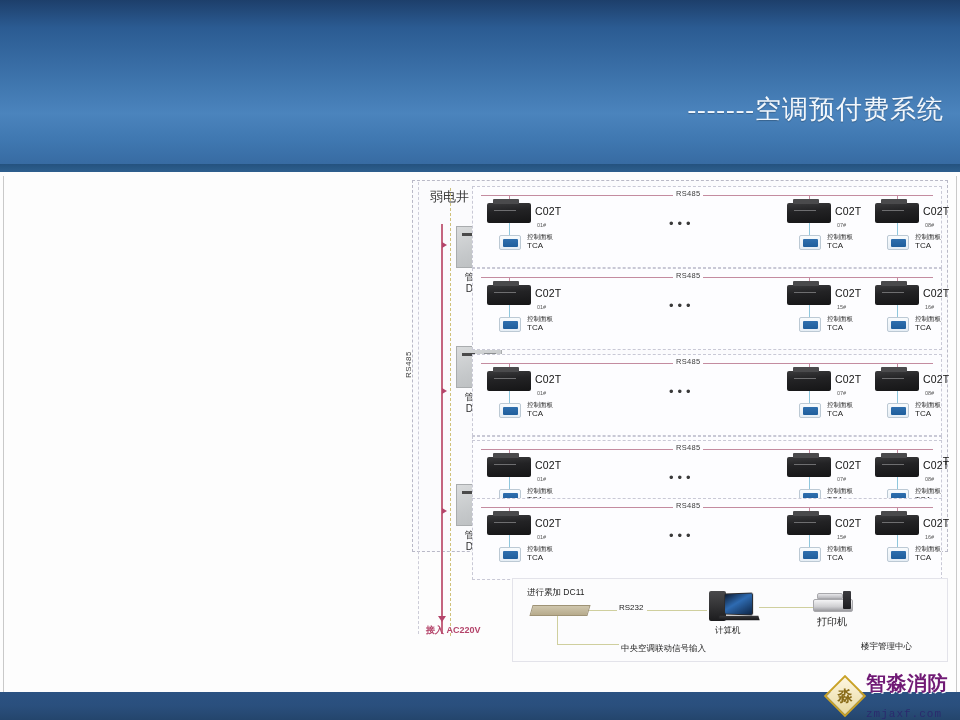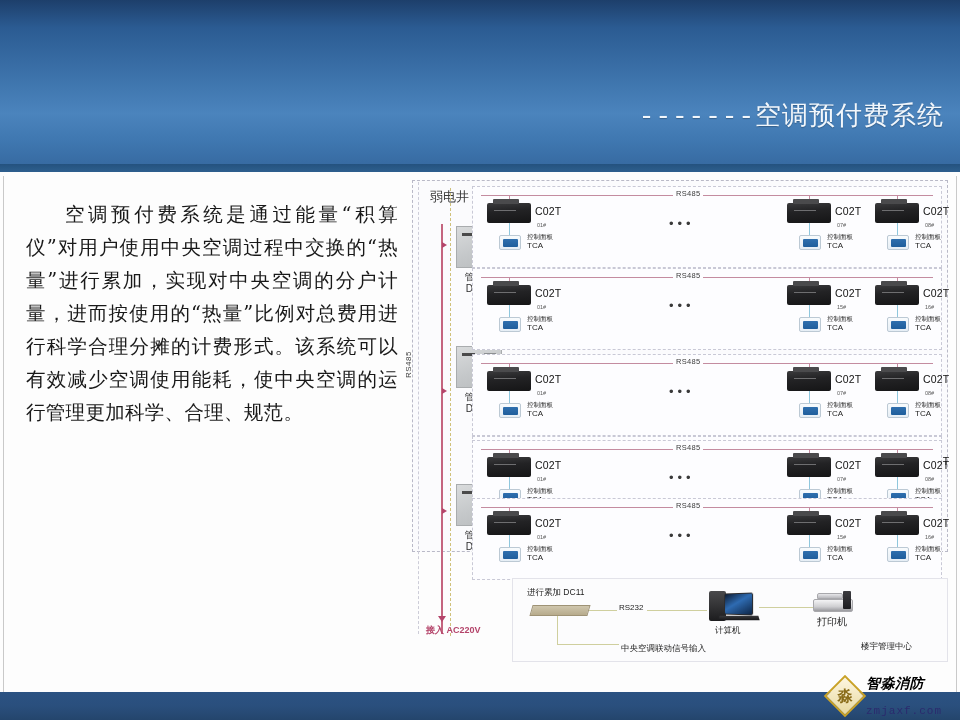--- a/index.html
+++ b/index.html
@@ -35,25 +35,25 @@
     left: 14px; top: 47px;
     color: #f2f7fc;
     font-size: 28px;
     letter-spacing: 1px;
     font-family: "DejaVu Sans", "Liberation Sans", sans-serif;
     text-shadow: 0 1px 1px rgba(0,0,0,.25);
     white-space: nowrap;
   }
   .hdr-sub {
     position: absolute;
-    right: 16px; top: 98px;
+    right: 16px; top: 92px;
     color: #f2f7fc;
     font-size: 26px;
     letter-spacing: 1px;
-    font-family: Liberation Mono, monospace;
+    font-family: Liberation Serif, serif;
     text-shadow: 0 1px 1px rgba(0,0,0,.25);
     white-space: nowrap;
   }
 
   
   .content {
     position: absolute;
     left: 0; top: 172px;
     width: 960px; height: 520px;
     background: #fdfdfd;
@@ -314,40 +314,38 @@
     margin-right: 6px;
     background: linear-gradient(135deg,#fdf6e0 0%, #e8d9a0 100%);
   }
   .wm-logo span {
     transform: rotate(-45deg);
     color: #8a6d1a; font-size: 15px; font-weight: bold;
     font-family: "Liberation Serif", serif;
   }
   .wm-text { line-height: 1; }
   .wm-cn {
-    color: #000000; font-size: 14px; font-weight: bold;
+    color: #701a75; font-size: 20px; font-weight: bold;
     font-family: "DejaVu Sans", sans-serif;
     text-shadow: 1px 1px 0 #fff;
     letter-spacing: .5px;
-    font-style: italic;
   }
   .wm-en {
     color: #2b2b6e; font-size: 11px; letter-spacing: 1px;
     font-family: "Liberation Mono", monospace; margin-top: 16px;
   }
 </style>
 </head>
 <body>
 
 <div class="header">
   <div class="hdr-sub">-------空调预付费系统</div>
 </div>
 
 <div class="content">
-  <div class="para">空调预付费系统是通过能量“积算仪”对用户使用中央空调过程中交换的“热量”进行累加，实现对中央空调的分户计量，进而按使用的“热量”比例对总费用进行科学合理分摊的计费形式。该系统可以有效减少空调使用能耗，使中央空调的运行管理更加科学、合理、规范。</div>
 
   <div class="diagram">
 
     <div class="frame-outer"></div>
 
     <div class="lbl lbl-well">弱电井</div>
     <div class="lbl lbl-rs485-v">RS485</div>
 
     <div class="bus-dashedgray"></div>
     <div class="bus-yellow"></div>

